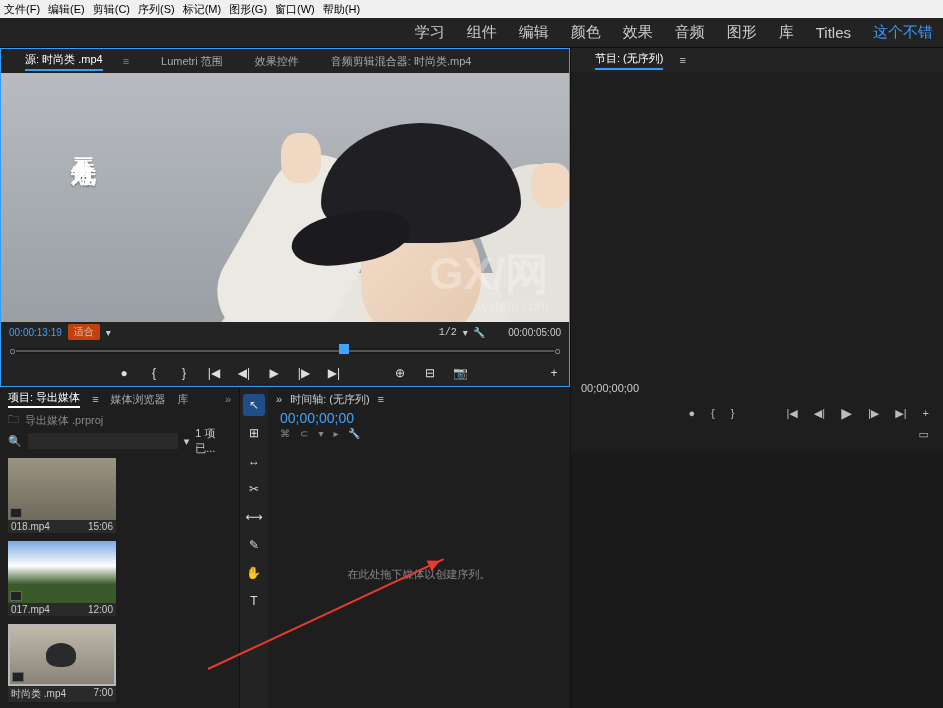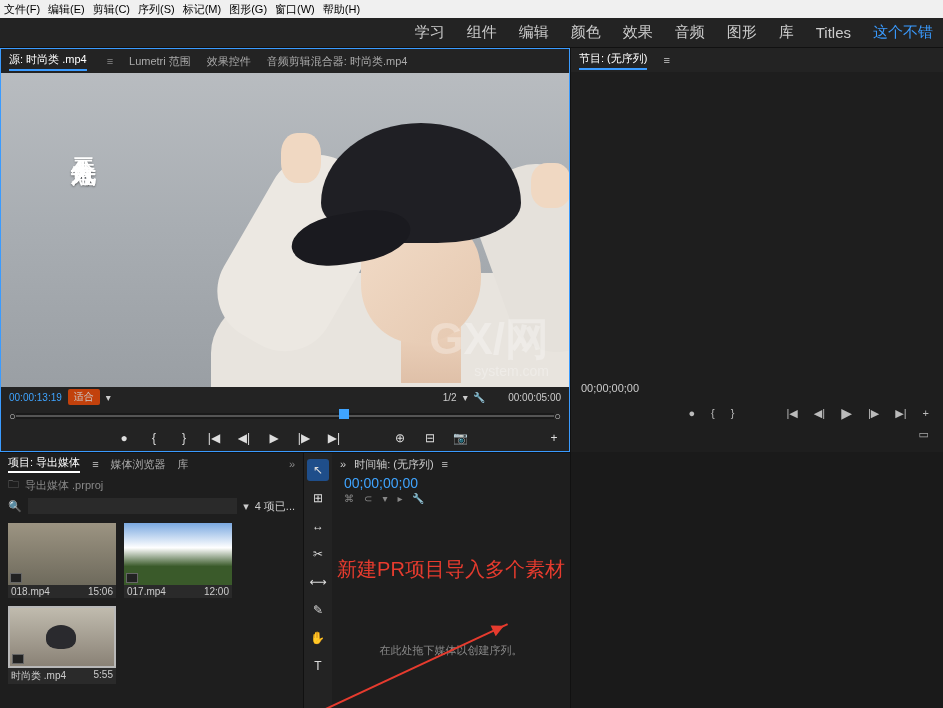--- a/index.html
+++ b/index.html
@@ -7,50 +7,50 @@
   .menubar { height: 18px; background: #f0f0f0; color: #000; display: flex; align-items: center; padding: 0 4px; font-size: 11px; gap: 8px; }
   .menubar span { cursor: pointer; }
   .workspace-bar { height: 30px; background: #232323; display: flex; justify-content: flex-end; align-items: center; gap: 22px; padding: 0 10px; border-bottom: 1px solid #111; }
   .workspace-bar span { color: #ccc; cursor: pointer; font-size: 15px; }
   .workspace-bar span.active { color: #3a9bff; }
   .main { display: flex; height: calc(100% - 48px); }
   .left { width: 570px; display: flex; flex-direction: column; }
   .right { flex: 1; display: flex; flex-direction: column; border-left: 1px solid #111; }
   .source-panel { height: 404px; border: 1px solid #3a9bff; background: #1e1e1e; display: flex; flex-direction: column; }
   .panel-tabs { height: 24px; display: flex; align-items: center; gap: 16px; padding: 0 8px; background: #232323; font-size: 11px; }
-  .panel-tabs .tab { color: #aaa; cursor: pointer; }
+  .panel-tabs .tab { color: #aaa; cursor: pointer; margin-left: 16px; }
   .panel-tabs .tab.active { color: #fff; border-bottom: 2px solid #3a9bff; padding-bottom: 2px; }
   .panel-tabs .menu-icon { margin-left: 4px; color: #888; }
   .video-area { flex: 1; background: linear-gradient(180deg,#b8bcc0 0%,#a8adb2 50%,#9a9fa4 100%); position: relative; overflow: hidden; }
   .vtext { position: absolute; left: 66px; top: 66px; color: #fff; font-size: 26px; writing-mode: vertical-rl; text-orientation: upright; text-shadow: 0 1px 2px rgba(0,0,0,.3); }
   .figure { position: absolute; left: 160px; top: 20px; width: 380px; height: 320px; }
   .cap { position: absolute; left: 160px; top: 30px; width: 200px; height: 120px; background: #1f1f24; border-radius: 60% 60% 50% 50%/80% 80% 40% 40%; }
   .brim { position: absolute; left: 130px; top: 120px; width: 120px; height: 50px; background: #1a1a1f; border-radius: 50%/60%; transform: rotate(-10deg); }
   .face { position: absolute; left: 200px; top: 120px; width: 120px; height: 130px; background: linear-gradient(135deg,#f2dcc8,#e5c8b0); border-radius: 40% 45% 50% 45%; }
   .neck { position: absolute; left: 240px; top: 230px; width: 60px; height: 60px; background: linear-gradient(180deg,#edd3bd,#dfc0a8); }
   .shirt { position: absolute; left: 50px; top: 180px; width: 440px; height: 200px; background: #e8e4de; border-radius: 30% 30% 0 0/40% 40% 0 0; }
   .arm-l { position: absolute; left: 80px; top: 60px; width: 120px; height: 200px; background: #ece8e2; border-radius: 50px; transform: rotate(30deg); }
   .arm-r { position: absolute; left: 330px; top: 70px; width: 110px; height: 190px; background: #e5e1db; border-radius: 50px; transform: rotate(-20deg); }
   .hand { position: absolute; background: #f0d8c2; border-radius: 40%; }
   .watermark { position: absolute; right: 20px; bottom: 8px; font-size: 44px; font-weight: 700; color: rgba(255,255,255,.3); font-family: Arial, sans-serif; }
   .watermark small { font-size: 14px; font-weight: 400; display: block; text-align: right; margin-top: -6px; }
   .source-controls { height: 20px; background: #232323; display: flex; align-items: center; padding: 0 8px; gap: 6px; font-size: 10px; }
   .tc { color: #3fa4ff; }
-  .tc-end { color: #ccc; margin-left: auto; }
+  .tc-end { color: #ccc; margin-left: auto; font-family: Liberation Mono, monospace; }
   .fit-dd { background: #c2410c; padding: 1px 6px; border-radius: 2px; }
   .scrubber { height: 18px; background: #232323; position: relative; display: flex; align-items: center; padding: 0 8px; }
   .scrub-line { flex: 1; height: 6px; background: #1a1a1a; position: relative; }
   .scrub-line::before { content:""; position:absolute; left:0; right:0; top:2px; height:2px; background:#555; }
   .playhead-s { position: absolute; left: 60%; top: -4px; width: 10px; height: 10px; background: #3fa4ff; }
   .transport { height: 26px; background: #232323; display: flex; align-items: center; justify-content: center; gap: 16px; font-size: 12px; color: #ddd; }
   .transport .icon { cursor: pointer; width: 14px; text-align: center; }
   .transport .spacer { flex: 1; }
   .transport .plus { margin-left: auto; margin-right: 8px; }
   .bottom-row { flex: 1; display: flex; border-top: 1px solid #111; }
-  .project-panel { width: 304px; background: #1e1e1e; display: flex; flex-direction: column; border-right: 1px solid #111; }
+  .project-panel { width: 240px; background: #1e1e1e; display: flex; flex-direction: column; border-right: 1px solid #111; }
   .proj-tabs { height: 22px; display: flex; align-items: center; gap: 12px; padding: 0 8px; font-size: 11px; }
   .proj-tabs .tab { color: #aaa; cursor: pointer; }
   .proj-tabs .tab.active { color: #fff; border-bottom: 2px solid #fff; padding-bottom: 1px; }
   .proj-tabs .dbl { margin-left: auto; color: #888; }
   .proj-header { height: 20px; display: flex; align-items: center; gap: 6px; padding: 0 8px; color: #888; font-size: 11px; }
   .proj-search-row { height: 22px; display: flex; align-items: center; padding: 0 8px; gap: 6px; }
   .proj-search-row input { flex: 1; background: #2a2a2a; border: none; color: #ccc; padding: 2px 4px; font-size: 11px; }
   .clips { flex: 1; padding: 6px 8px; display: flex; flex-wrap: wrap; gap: 8px; overflow: auto; align-content: flex-start; }
   .clip { width: 108px; text-align: right; }
   .clip.sel .thumb { border: 2px solid #b8b8b8; }
@@ -183,21 +183,21 @@
           <span class="dbl">»</span>
         </div>
         <div class="proj-header">
           <span>🗀</span>
           <span>导出媒体 .prproj</span>
         </div>
         <div class="proj-search-row">
           <span>🔍</span>
           <input placeholder="" style="">
           <span>▾</span>
-          <span class="count">4 项已...</span>
+          <span class="count">1 项已...</span>
         </div>
         <div class="clips">
           <div class="clip">
             <div class="thumb t1">
                 <span class="badge"></span>
               </div>
             <div class="label">
                 <span>018.mp4</span>
                 <span>15:06</span>
               </div>
@@ -210,21 +210,21 @@
                 <span>017.mp4</span>
                 <span>12:00</span>
               </div>
           </div>
           <div class="clip sel">
             <div class="thumb t3">
                 <span class="badge"></span>
               </div>
             <div class="label">
                 <span>时尚类 .mp4</span>
-                <span>5:55</span>
+                <span>7:00</span>
               </div>
           </div>
         </div>
       </div>
 
       <div class="tools-col">
         <div class="tool active">↖</div>
         <div class="tool">⊞</div>
         <div class="tool">↔</div>
         <div class="tool">✂</div>
@@ -242,21 +242,20 @@
         </div>
         <div class="tl-tc">00;00;00;00</div>
         <div class="tl-toolbar">
           <span>⌘</span>
           <span>⊂</span>
           <span>▾</span>
           <span>▸</span>
           <span>🔧</span>
         </div>
         <div class="tl-empty">
-          <div class="anno">新建PR项目导入多个素材</div>
           <div class="drop-hint">在此处拖下媒体以创建序列。</div>
         </div>
         <div class="arrow"></div>
       </div>
     </div>
   </div>
 
   <div class="right">
     <div class="program-panel">
       <div class="panel-tabs">

